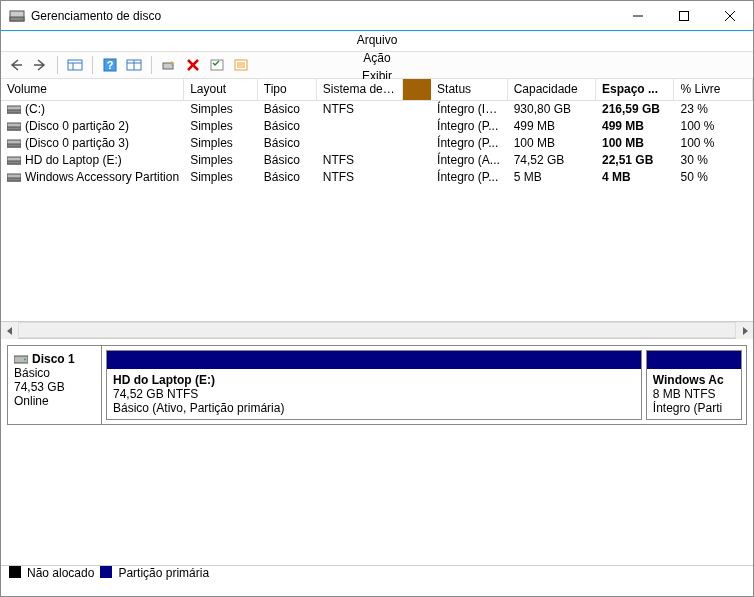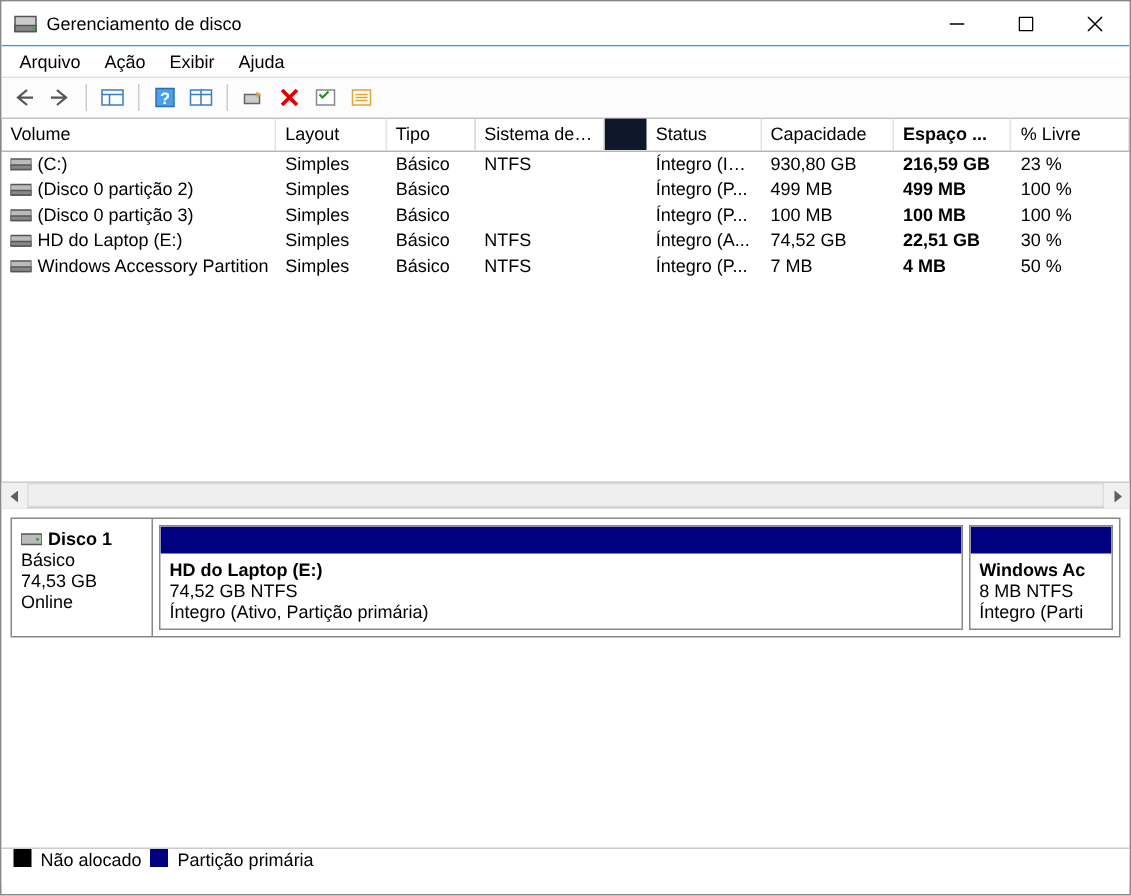--- a/index.html
+++ b/index.html
@@ -5,31 +5,31 @@
 * { box-sizing: border-box; margin: 0; padding: 0; font-family: "Segoe UI", Tahoma, sans-serif; }
 body { background: #f0f0f0; width: 754px; height: 597px; overflow: hidden; border: 1px solid #888; background:#fff; }
 
 
 .titlebar { height: 30px; display:flex; align-items:center; background:#fff; border-bottom:1px solid #0ea5e9;}
 .titlebar .icon { width:16px; height:16px; margin:0 6px 0 8px; display:inline-block; }
 .titlebar .title { font-size:12px; flex:1; }
 .titlebar .btn { width:46px; height:30px; display:flex; align-items:center; justify-content:center; }
 
 
-.menubar { height:20px; display:flex; align-items:center; padding:0 4px; font-size:12px; background:#fff; }
+.menubar { height:20px; display:flex; align-items:center; padding:0 4px; font-size:12px; background:#fff;flex-direction:column; }
 .menubar .item { padding:2px 8px; }
 
 
 .toolbar { height:28px; border-top:1px solid #e0e0e0; border-bottom:1px solid #e0e0e0; display:flex; align-items:center; padding:0 4px; gap:2px; background:#fcfcfc; }
 .toolbar .tbtn { width:22px; height:22px; display:flex; align-items:center; justify-content:center; border:1px solid transparent; }
 .toolbar .sep { width:1px; height:18px; background:#ccc; margin:0 4px;}
 
 
 .vol-area { height:242px; display:flex; flex-direction:column; }
-.headers { display:flex; font-size:12px; background:#0f172a; border-bottom:1px solid #ddd;}
+.headers { display:flex; font-size:12px; background:#a16207; border-bottom:1px solid #ddd;}
 .headers .hcell { border-right:1px solid #e3e3e3; padding:3px 6px 4px 6px; background:#fff; white-space:nowrap; overflow:hidden; text-overflow:ellipsis; position:relative;}
 .rows { flex:1; overflow:auto; }
 .row { display:flex; font-size:12px; }
 .row .cell { padding:1px 6px 2px 6px; white-space:nowrap; overflow:hidden; text-overflow:ellipsis;}
 .row .vcell { display:flex; align-items:center; gap:4px;}
 .vol-icon { display:inline-block; width:14px; height:10px; }
 
 
 .c0{width:187px;} .c1{width:75px;} .c2{width:60px;} .c3{width:88px;} .c4{width:78px;margin-left:28px;} .c5{width:90px;} .c6{width:80px;font-weight:bold;} .c7{width:80px;}
 
@@ -247,21 +247,21 @@
               <rect x="0" y="2" width="14" height="7" fill="#bbb" stroke="#555"></rect>
               <rect x="0" y="6" width="14" height="3" fill="#888" stroke="#555"></rect>
             </svg>
           </span>
           <span>Windows Accessory Partition</span>
         </div>
         <div class="cell c1">Simples</div>
         <div class="cell c2">Básico</div>
         <div class="cell c3">NTFS</div>
         <div class="cell c4">Íntegro (P...</div>
-        <div class="cell c5">7 MB</div>
+        <div class="cell c5">5 MB</div>
         <div class="cell c6">4 MB</div>
         <div class="cell c7">50 %</div>
       </div>
     </div>
 </div>
 
 <div class="splitter">
   <div class="arrow l">
       <svg width="8" height="8">
         <path d="M6 0 L1 4 L6 8 z" fill="#606060"></path>
@@ -290,21 +290,21 @@
       <div>Básico</div>
       <div>74,53 GB</div>
       <div>Online</div>
     </div>
     <div class="parts" id="parts">
         <div class="part" style="flex: 85 1 0px;">
           <div class="bar" style="background:#000080"></div>
           <div class="pbody">
             <div class="pname">HD do Laptop  (E:)</div>
             <div class="psub">74,52 GB NTFS</div>
-            <div class="psub">Íntegro (Ativo, Partição primária)</div>
+            <div class="psub">Básico (Ativo, Partição primária)</div>
           </div>
         </div>
         <div class="part" style="flex: 15 1 0px;">
           <div class="bar" style="background:#000080"></div>
           <div class="pbody">
             <div class="pname">Windows Ac</div>
             <div class="psub">8 MB NTFS</div>
             <div class="psub">Íntegro (Parti</div>
           </div>
         </div>

